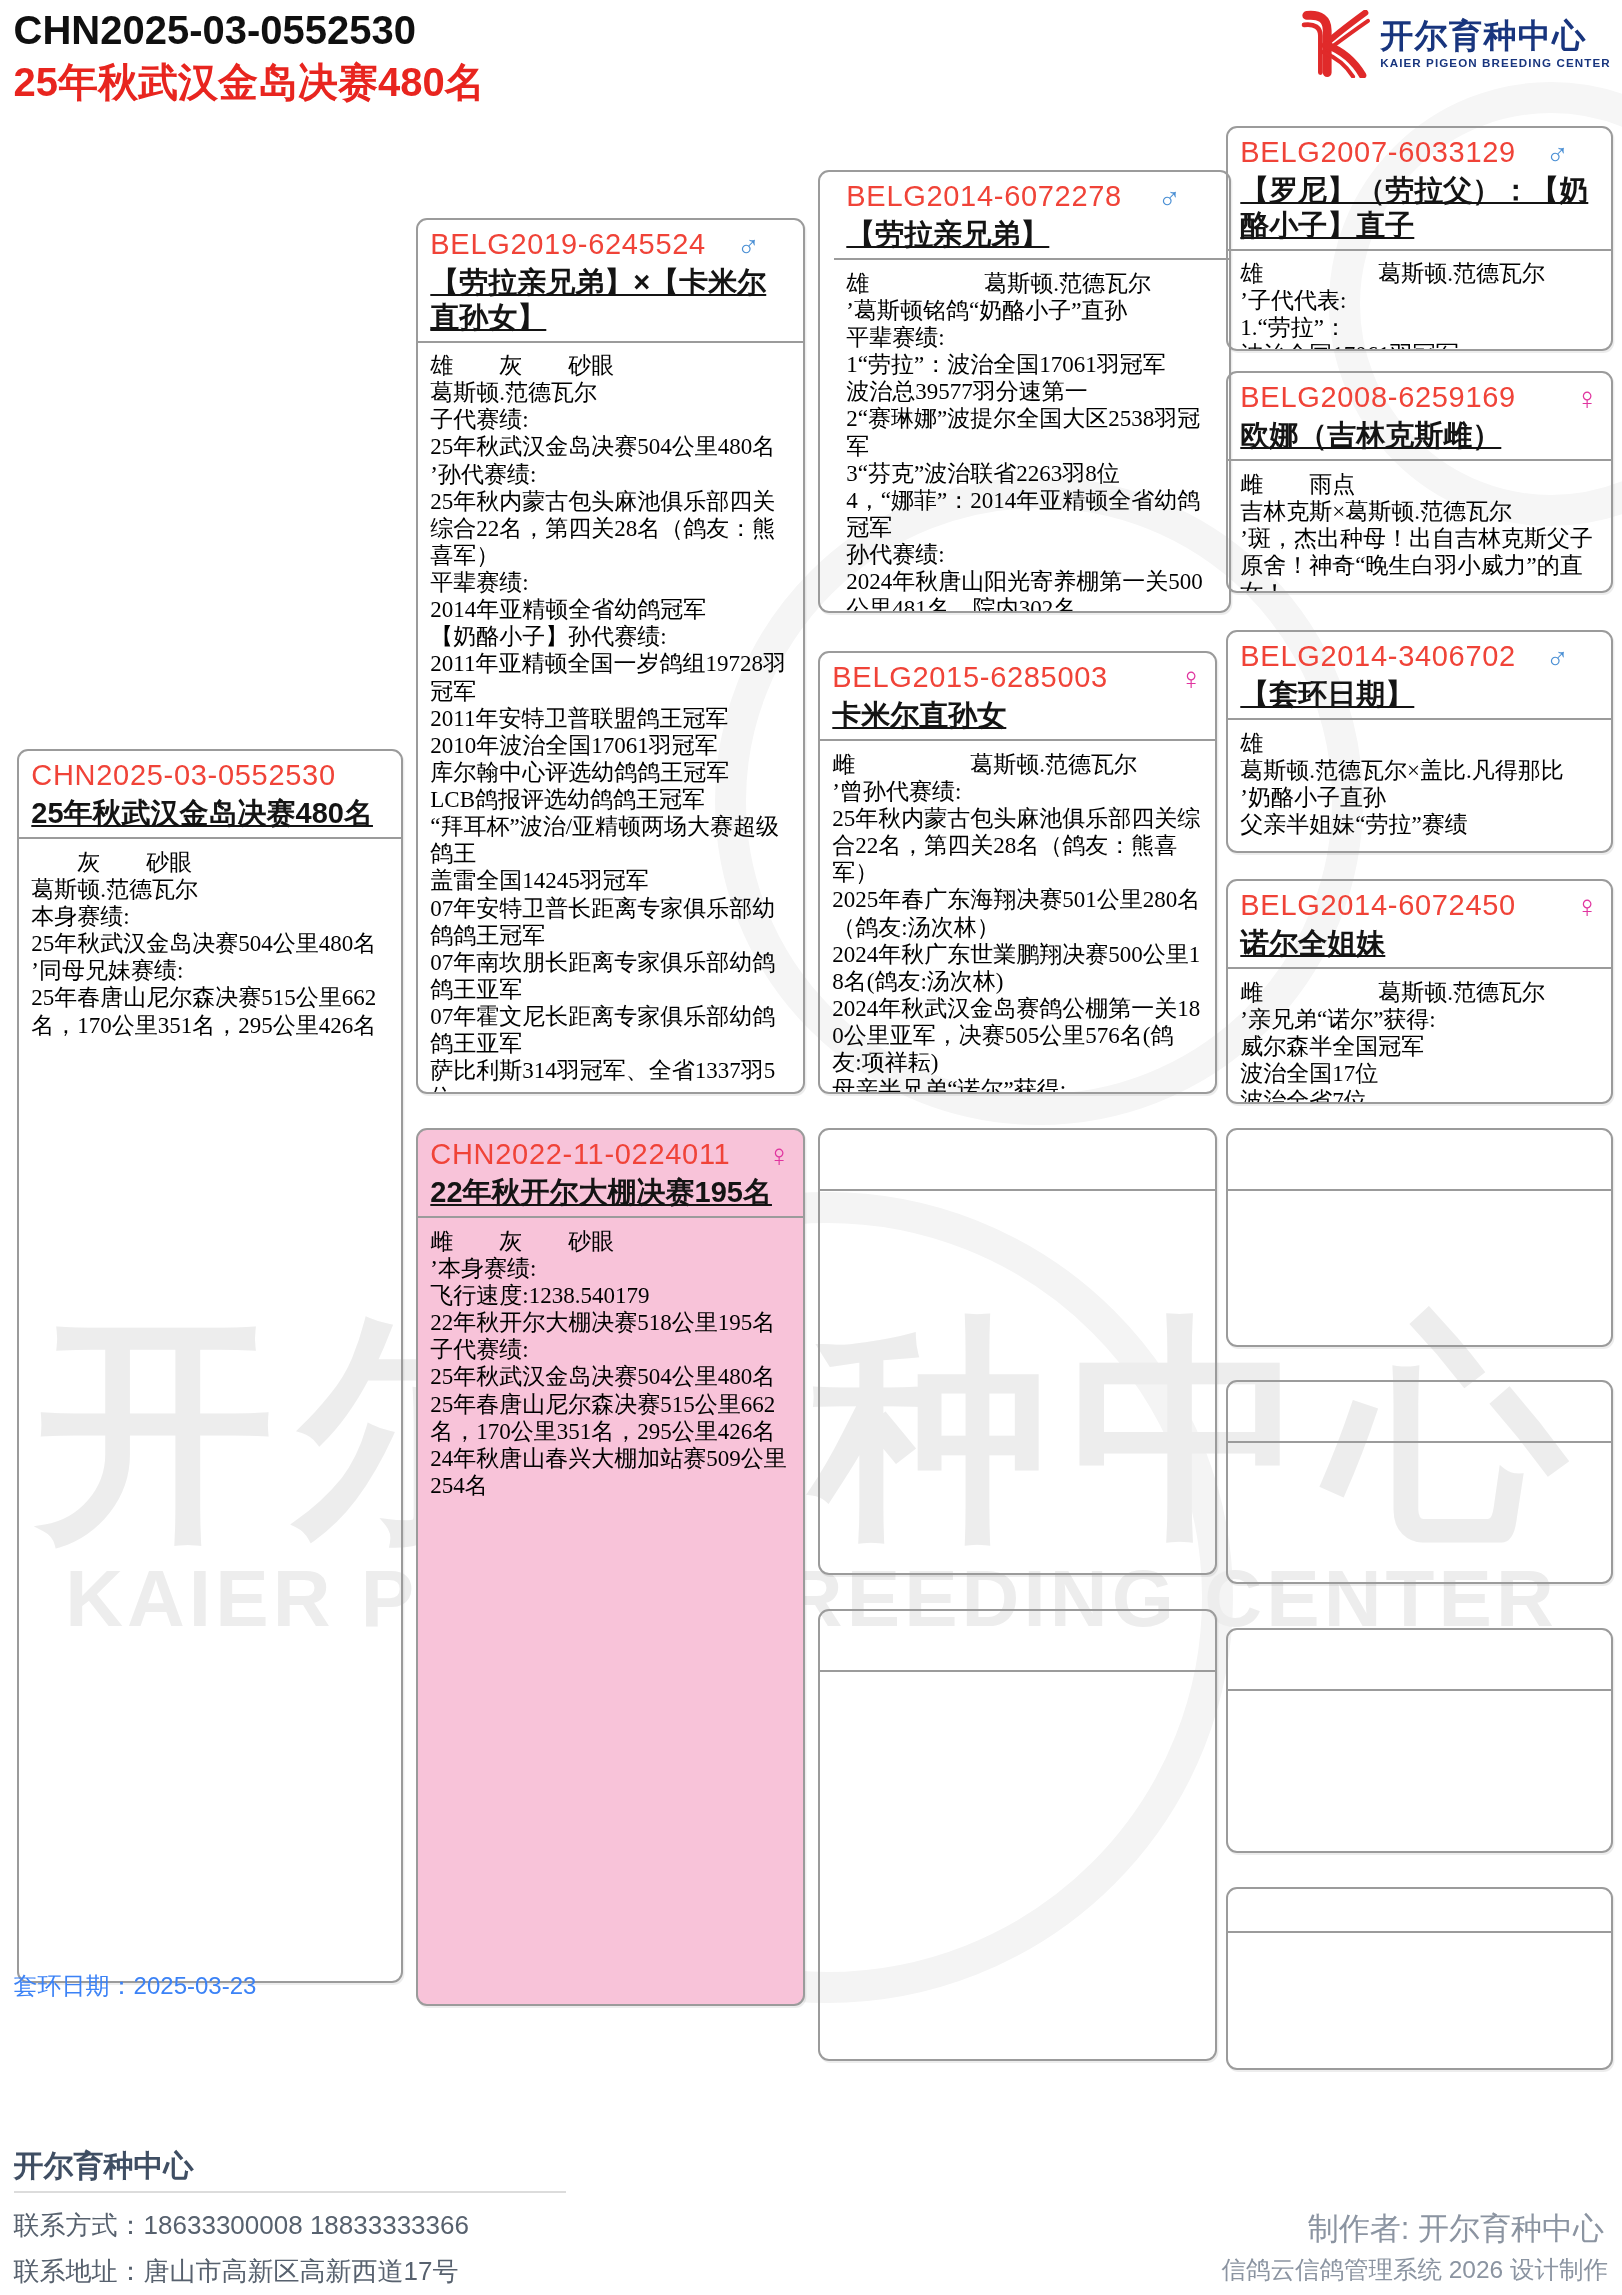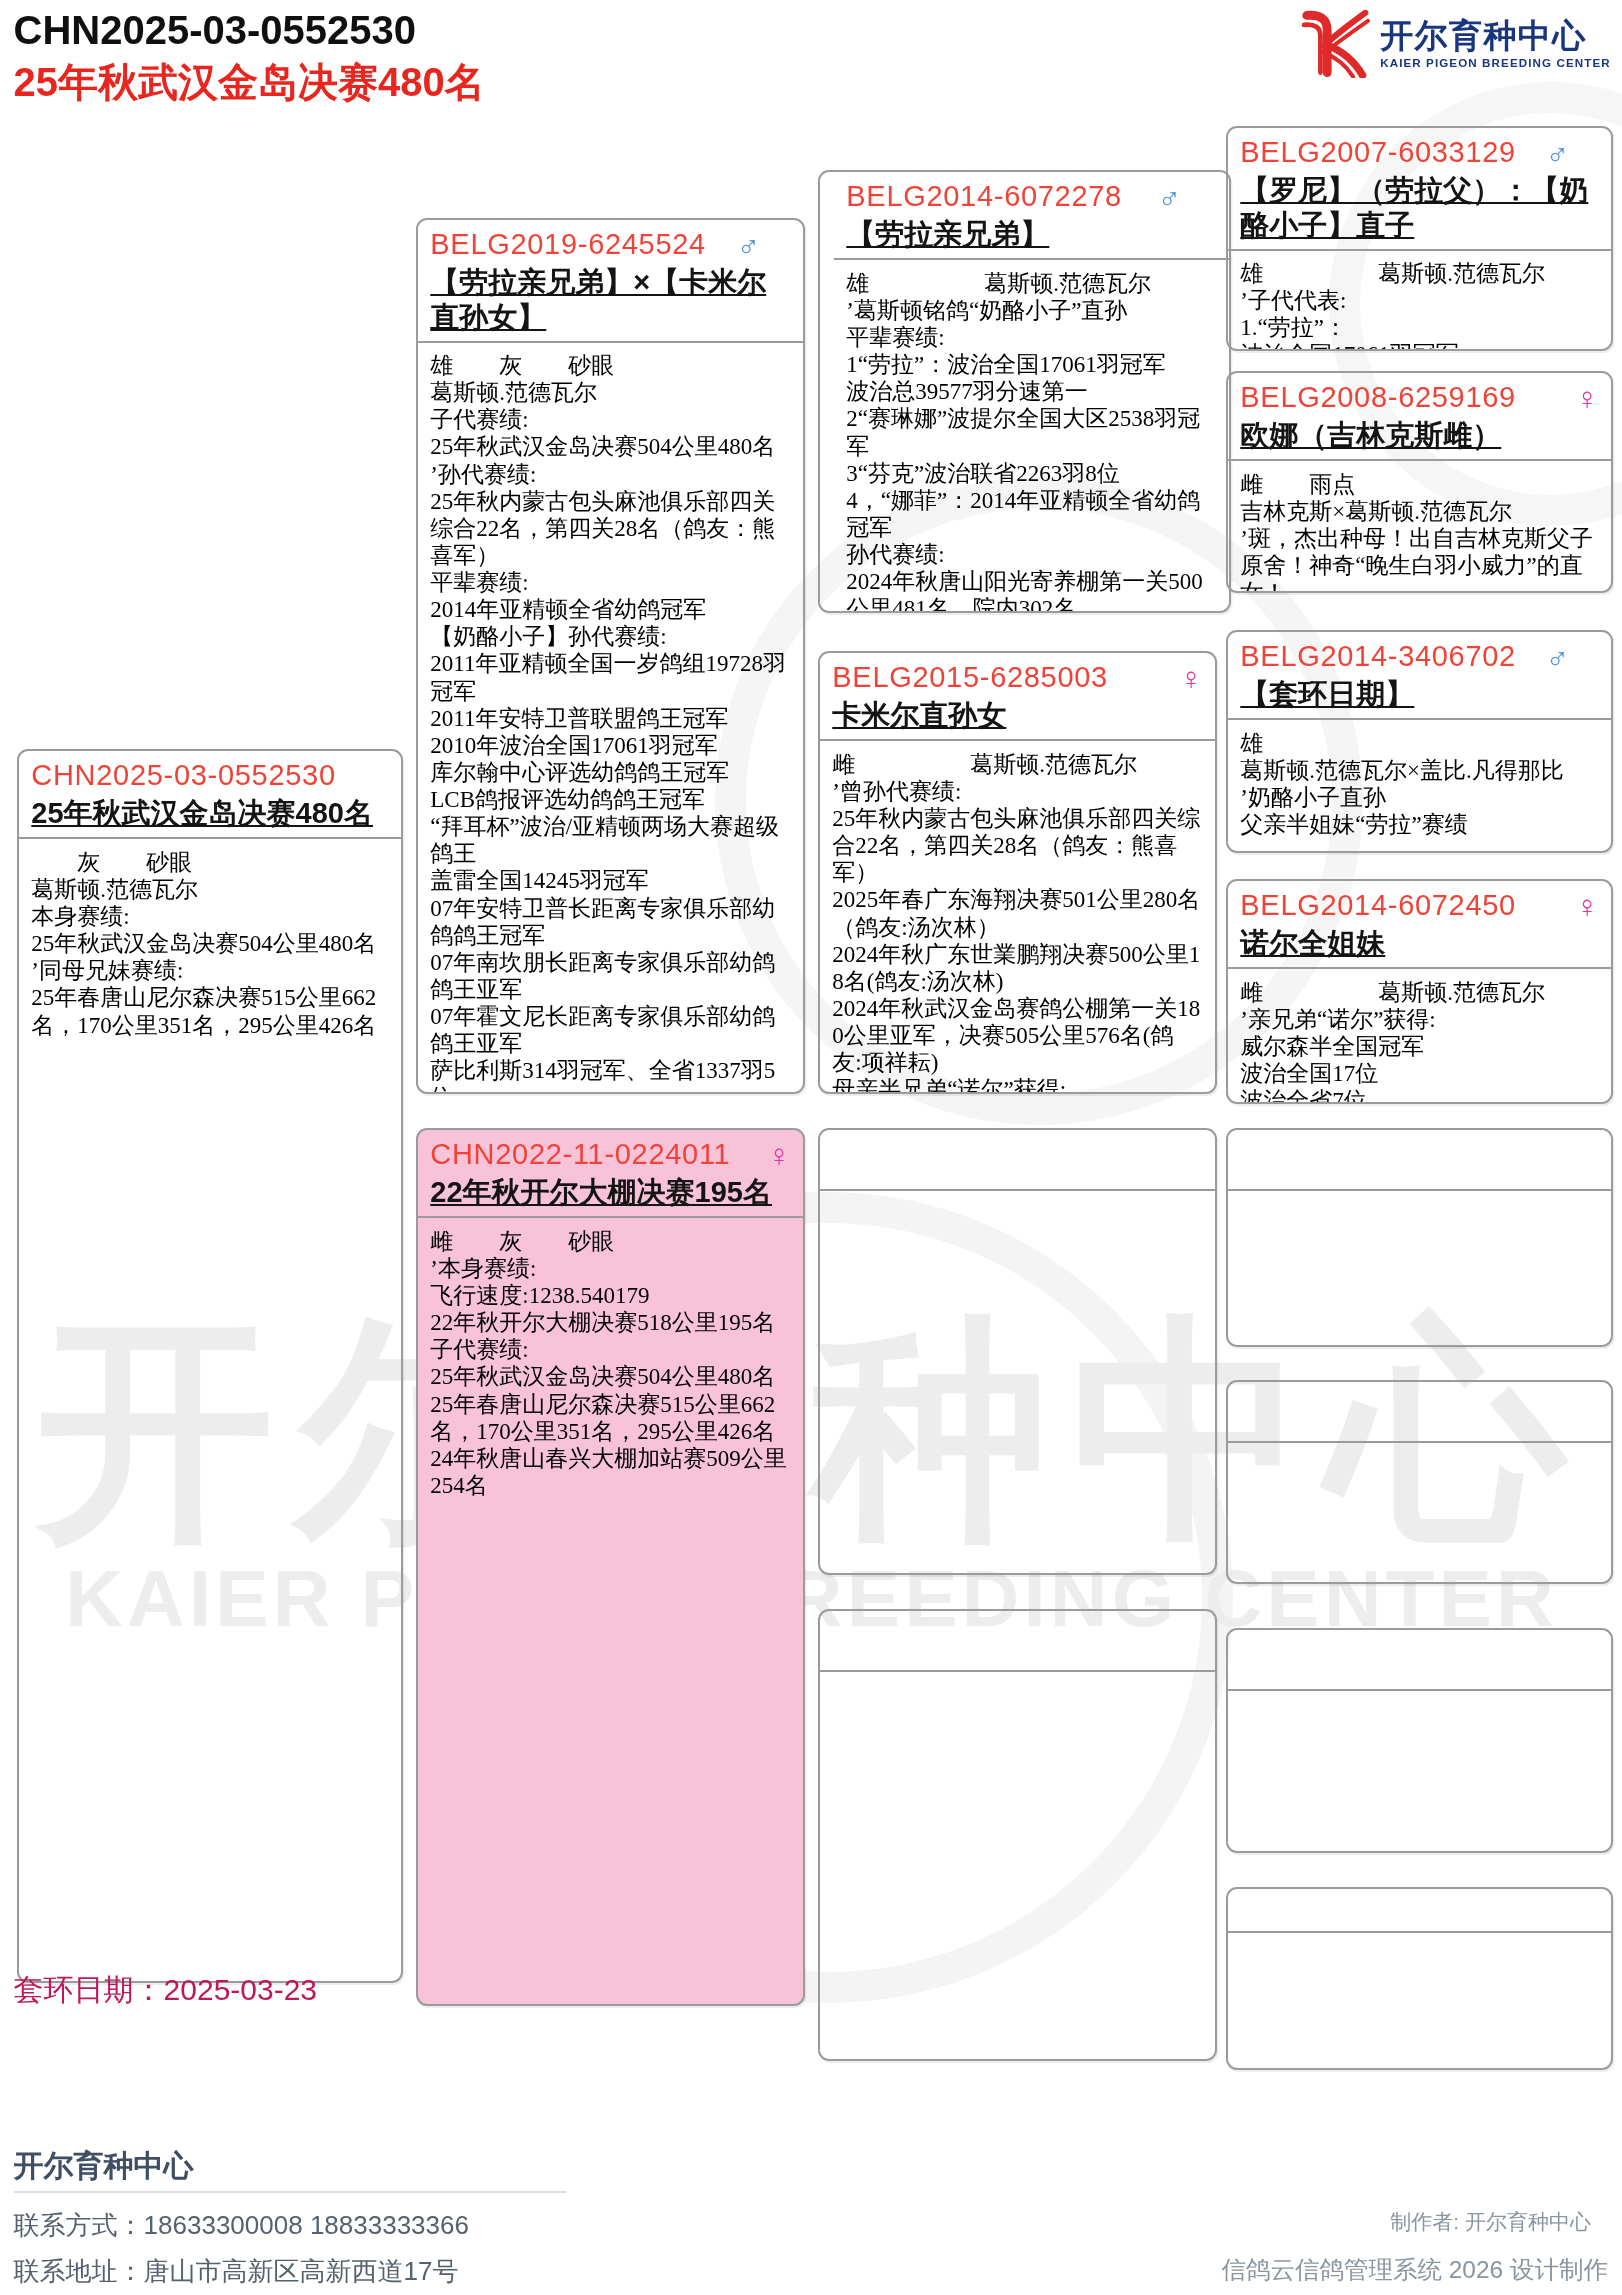--- a/index.html
+++ b/index.html
@@ -57,28 +57,28 @@
   #b-g2     {left:1226px;top:371px;width:383px;height:218px;}
   #b-g3     {left:1226px;top:630px;width:383px;height:219px;}
   #b-g4     {left:1226px;top:879px;width:383px;height:221px;}
   #b-e41    {left:1226px;top:1128px;width:383px;height:215px;}
   #b-e42    {left:1226px;top:1380px;width:383px;height:200px;}
   #b-e43    {left:1226px;top:1628px;width:383px;height:221px;}
   #b-e44    {left:1226px;top:1887px;width:383px;height:179px;}
   #b-e44 .hd{height:27px;}
 
   
-  .ring-date{position:absolute;left:13.6px;top:1970px;font-size:30px;color:#be185d;z-index:2;}
+  .ring-date{position:absolute;left:13.6px;top:1970px;font-size:24px;color:#3b82f6;z-index:2;}
 
   
   .f-org{position:absolute;left:13.6px;top:2146px;font-size:30px;font-weight:bold;color:#3f4e63;z-index:2;}
   .f-divider{position:absolute;left:13.6px;top:2191px;width:552px;border-top:2px solid #dcdcdc;z-index:2;}
   .f-contact{position:absolute;left:13.6px;top:2208px;font-size:26px;color:#57616e;z-index:2;}
   .f-address{position:absolute;left:13.6px;top:2254px;font-size:26px;color:#57616e;z-index:2;}
-  .f-producer{position:absolute;right:32px;top:2208px;font-size:21px;color:#8b94a1;text-align:right;z-index:2;}
+  .f-producer{position:absolute;right:19px;top:2208px;font-size:31px;color:#8b94a1;text-align:right;z-index:2;}
   .f-system{position:absolute;right:15px;top:2253px;font-size:24.5px;color:#8b94a1;text-align:center;z-index:2;}
 </style>
 </head>
 <body>
 
 <div class="page">
 
   <div class="swirl s1"></div>
   <div class="swirl s2"></div>
   <div class="swirl s3"></div>

